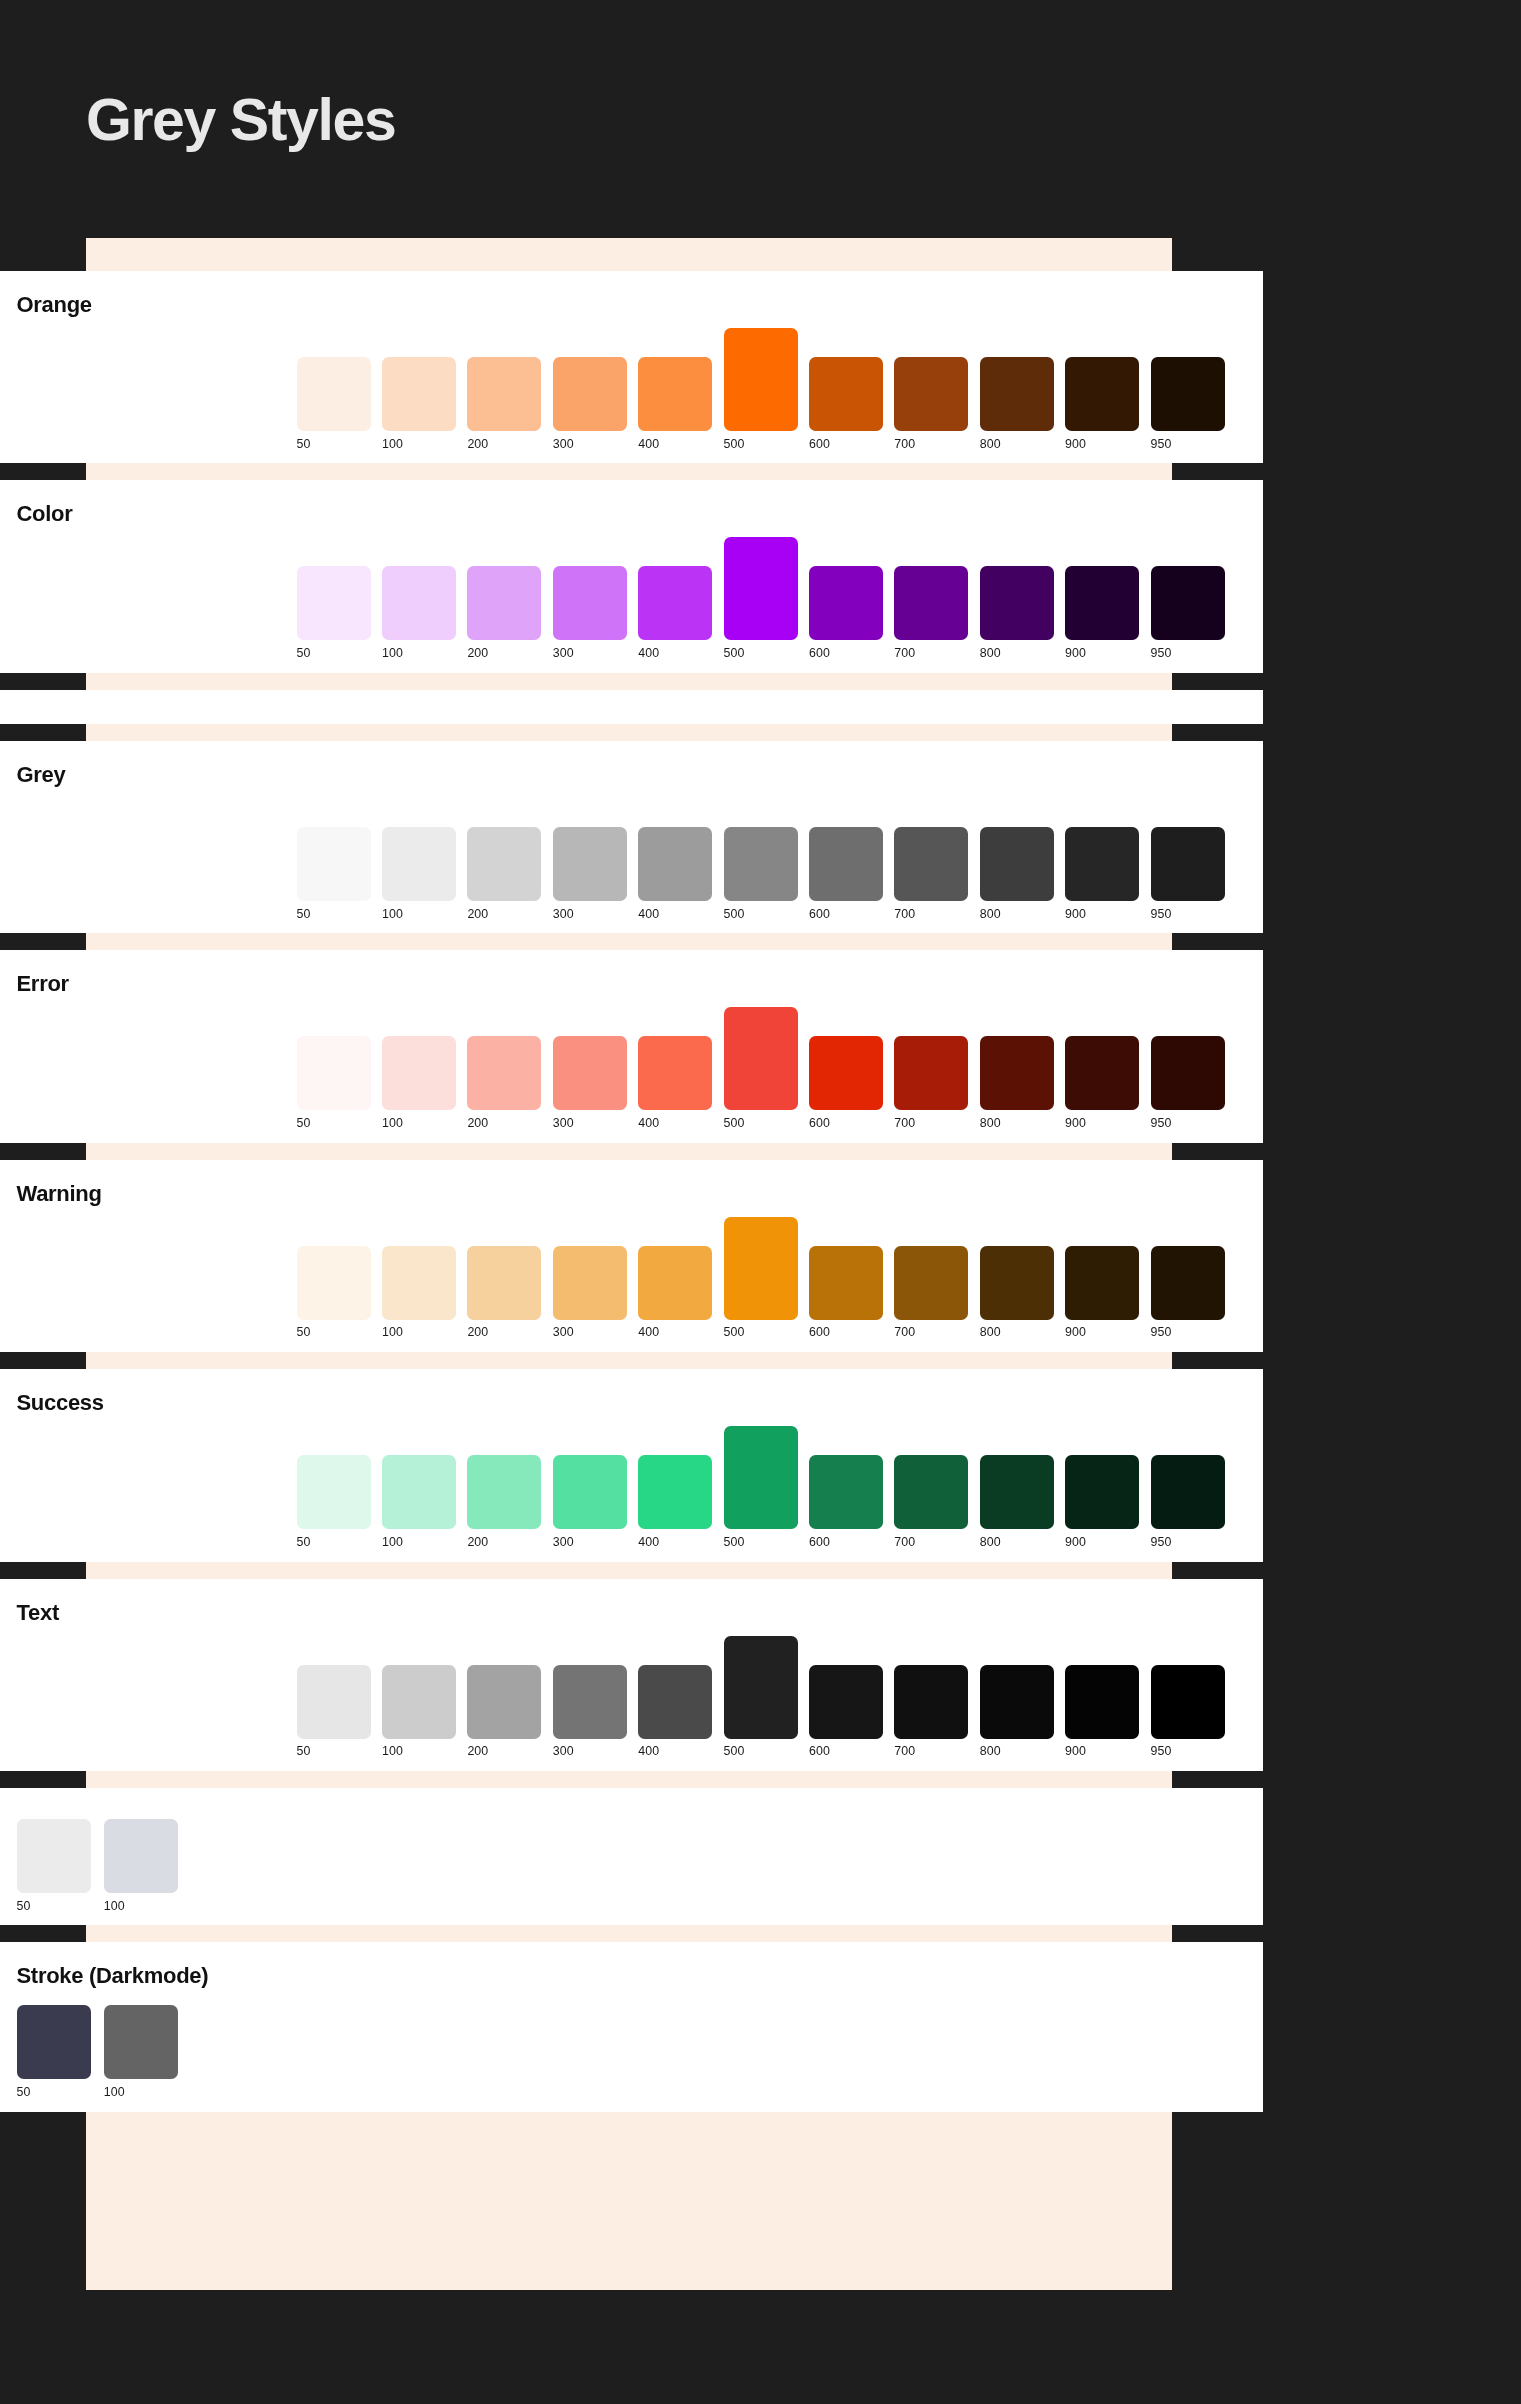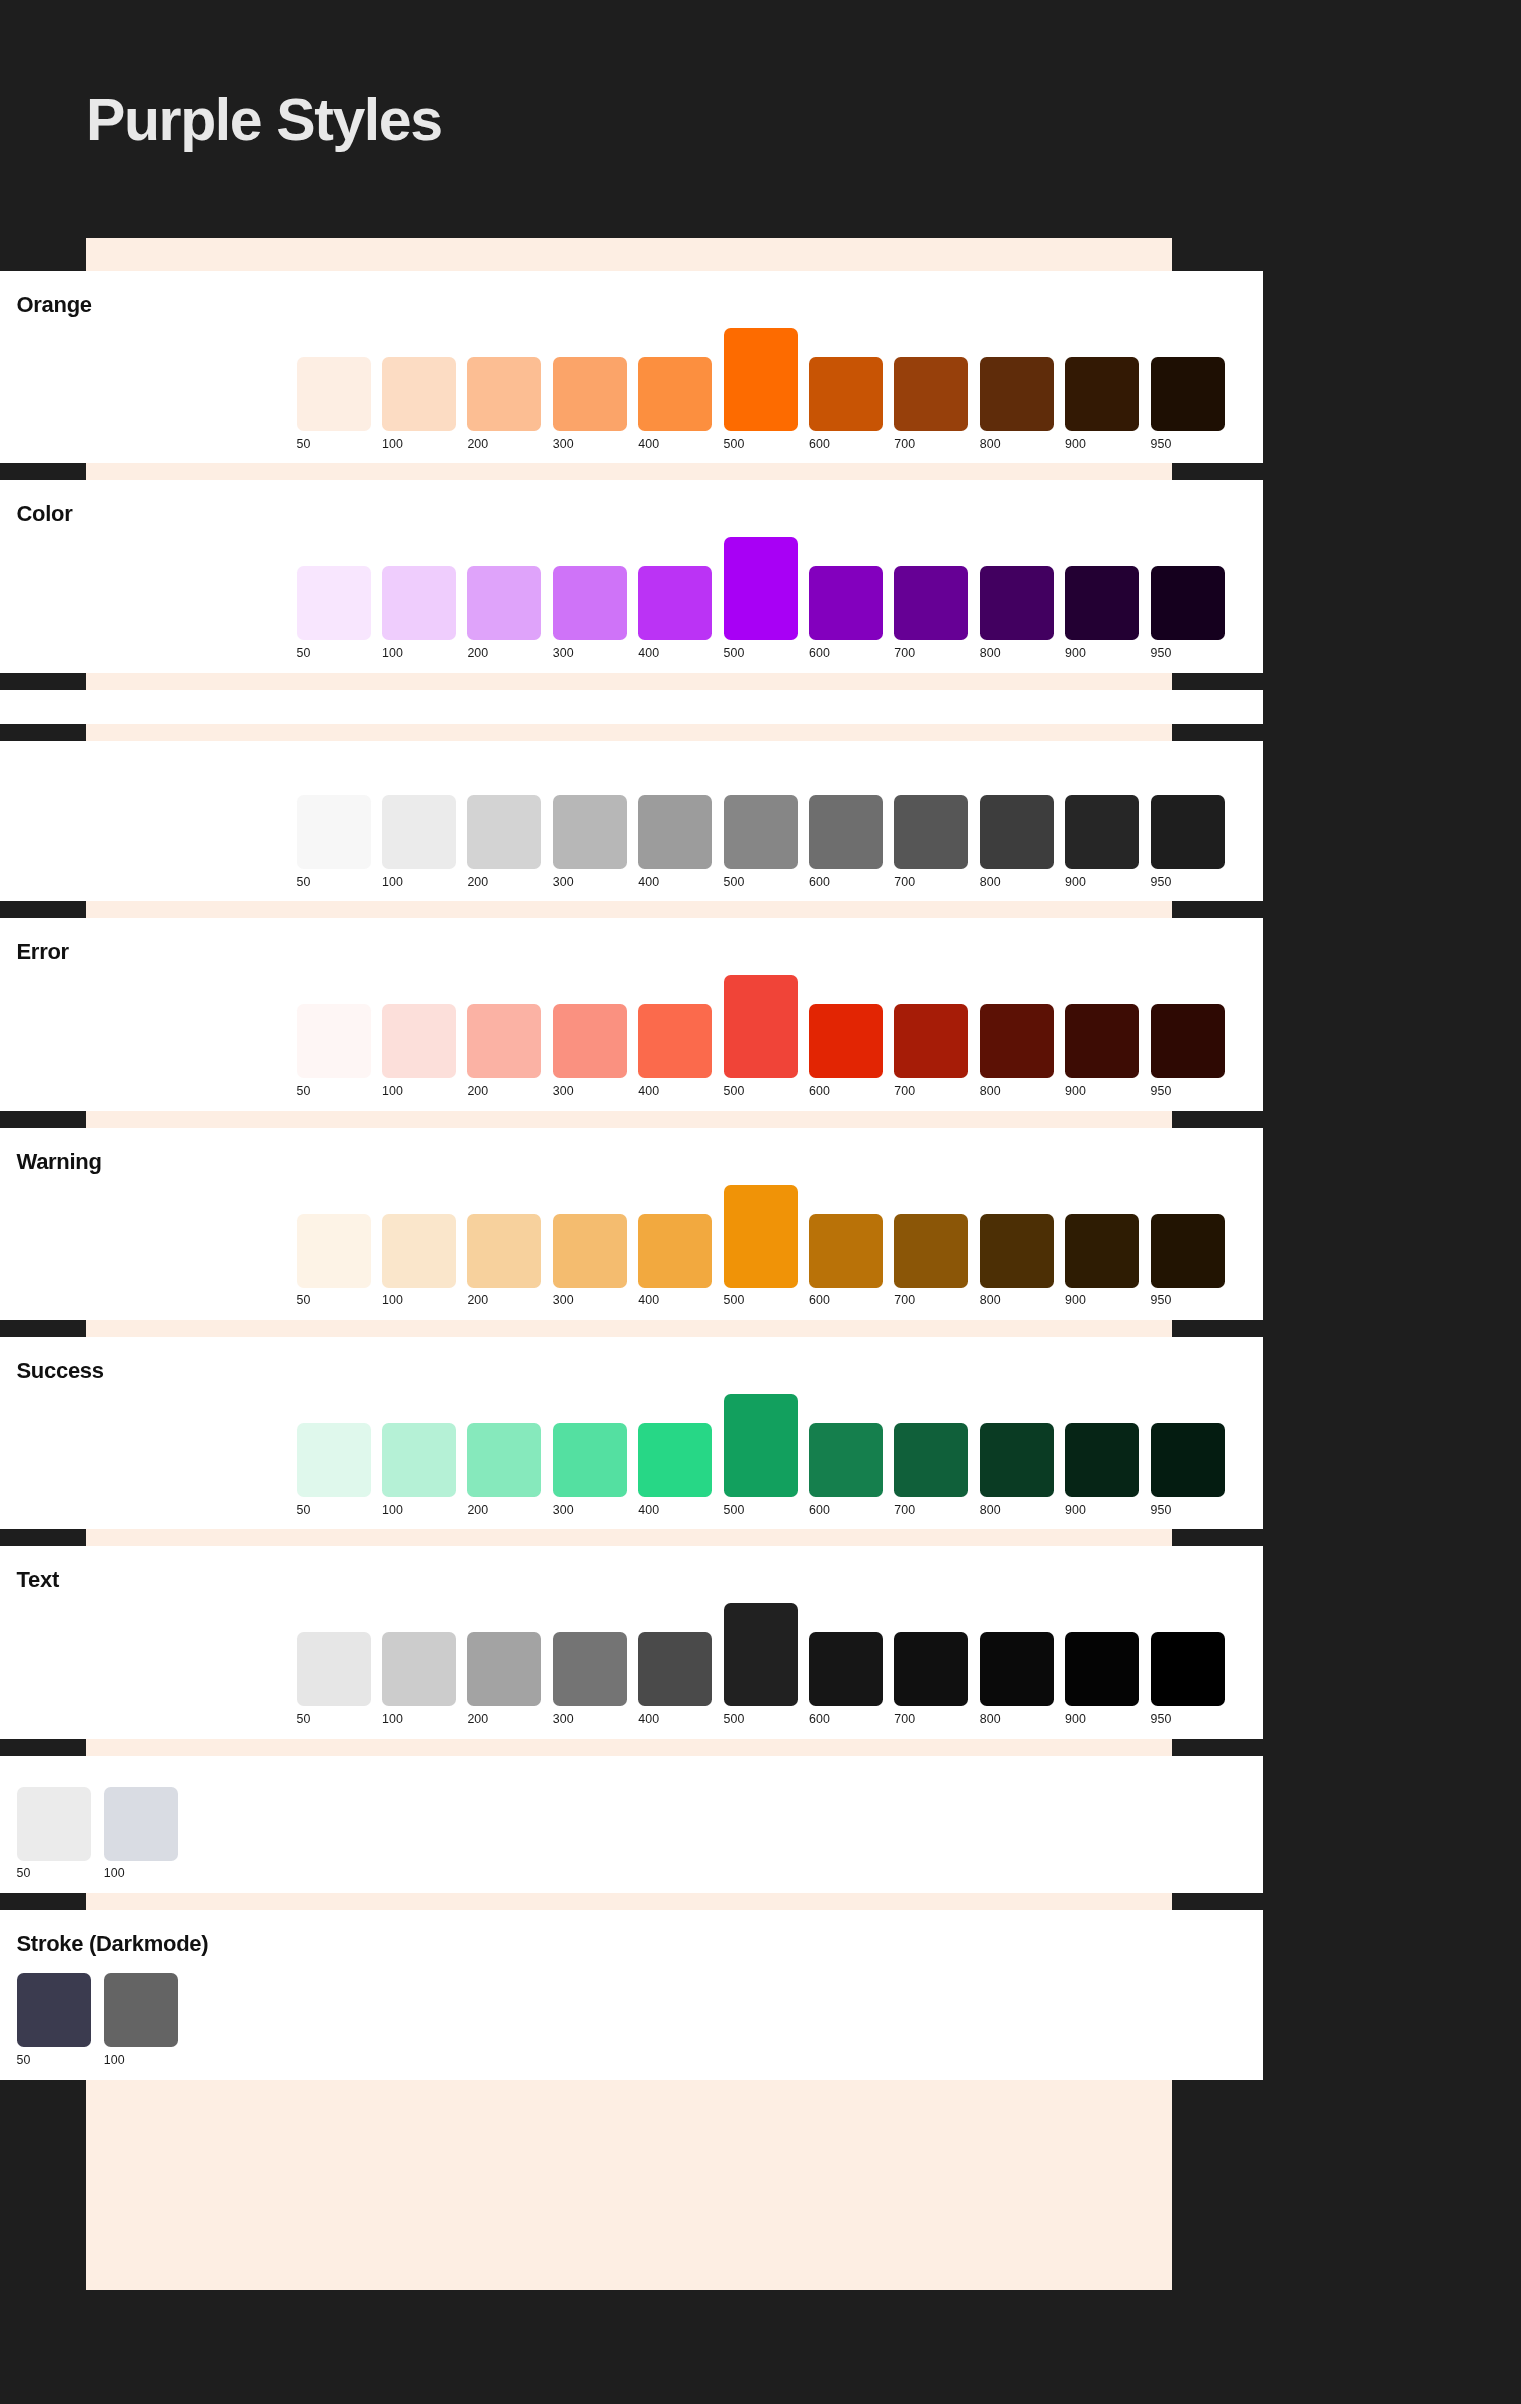--- a/index.html
+++ b/index.html
@@ -99,21 +99,21 @@
   }
 
   
   .swatch-strip.compact { height: 103px; gap: 13.3px; }
 </style>
 </head>
 <body>
 
 <div class="page">
 
-  <div class="page-title">Purple Styles</div>
+  <div class="page-title">Grey Styles</div>
 
   <div class="canvas" id="canvas">
       <div class="section-card">
         <div class="section-title">Orange</div>
         <div class="swatch-strip align-right">
           <div class="swatch-cell">
             <div class="swatch-chip" style="background: rgb(253, 238, 227);"></div>
             <div class="swatch-label">50</div>
           </div>
           <div class="swatch-cell">
@@ -203,20 +203,21 @@
           </div>
           <div class="swatch-cell">
             <div class="swatch-chip" style="background: rgb(21, 0, 30);"></div>
             <div class="swatch-label">950</div>
           </div>
         </div>
       </div>
       <div class="section-card">
       </div>
       <div class="section-card">
+        <div class="section-title">Grey</div>
         <div class="swatch-strip align-right">
           <div class="swatch-cell">
             <div class="swatch-chip" style="background: rgb(247, 247, 247);"></div>
             <div class="swatch-label">50</div>
           </div>
           <div class="swatch-cell">
             <div class="swatch-chip" style="background: rgb(235, 235, 235);"></div>
             <div class="swatch-label">100</div>
           </div>
           <div class="swatch-cell">

